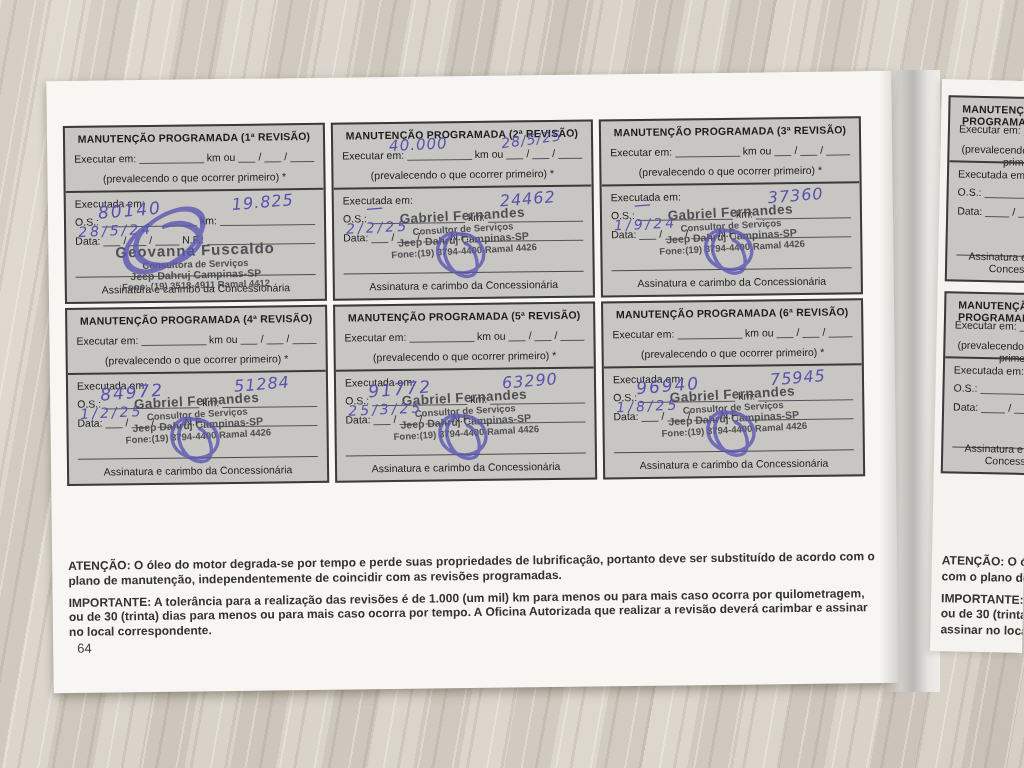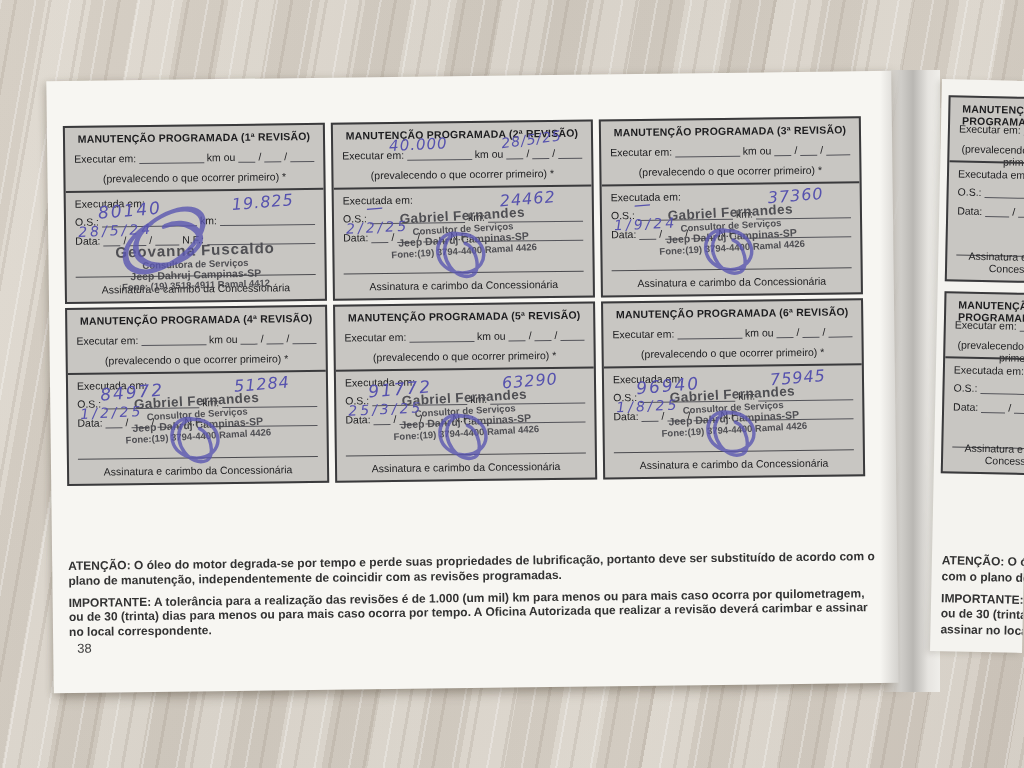--- a/index.html
+++ b/index.html
@@ -377,21 +377,21 @@
     <span class="hw hw-km">75945</span>
     <span class="hw hw-data">1/8/25</span>
     <div class="sig-line"></div>
     <div class="sig-caption">Assinatura e carimbo da Concessionária</div>
   </div>
 </div>
   <div class="footer">
     <p>ATENÇÃO: O óleo do motor degrada-se por tempo e perde suas propriedades de lubrificação, portanto deve ser substituído de acordo com o plano de manutenção, independentemente de coincidir com as revisões programadas.</p>
     <p>IMPORTANTE: A tolerância para a realização das revisões é de 1.000 (um mil) km para menos ou para mais caso ocorra por quilometragem, ou de 30 (trinta) dias para menos ou para mais caso ocorra por tempo. A Oficina Autorizada que realizar a revisão deverá carimbar e assinar no local correspondente.</p>
   </div>
-  <div class="page-number">38</div>
+  <div class="page-number">64</div>
 </div>
 
 <div class="spine"></div>
 
 <div class="right-page">
   <div class="mini-box mb-a">
     <div class="rev-title">MANUTENÇÃO PROGRAMADA</div>
     <div class="exec-row">
       <span>Executar em:</span>
       <span class="blank b-flex"></span>

